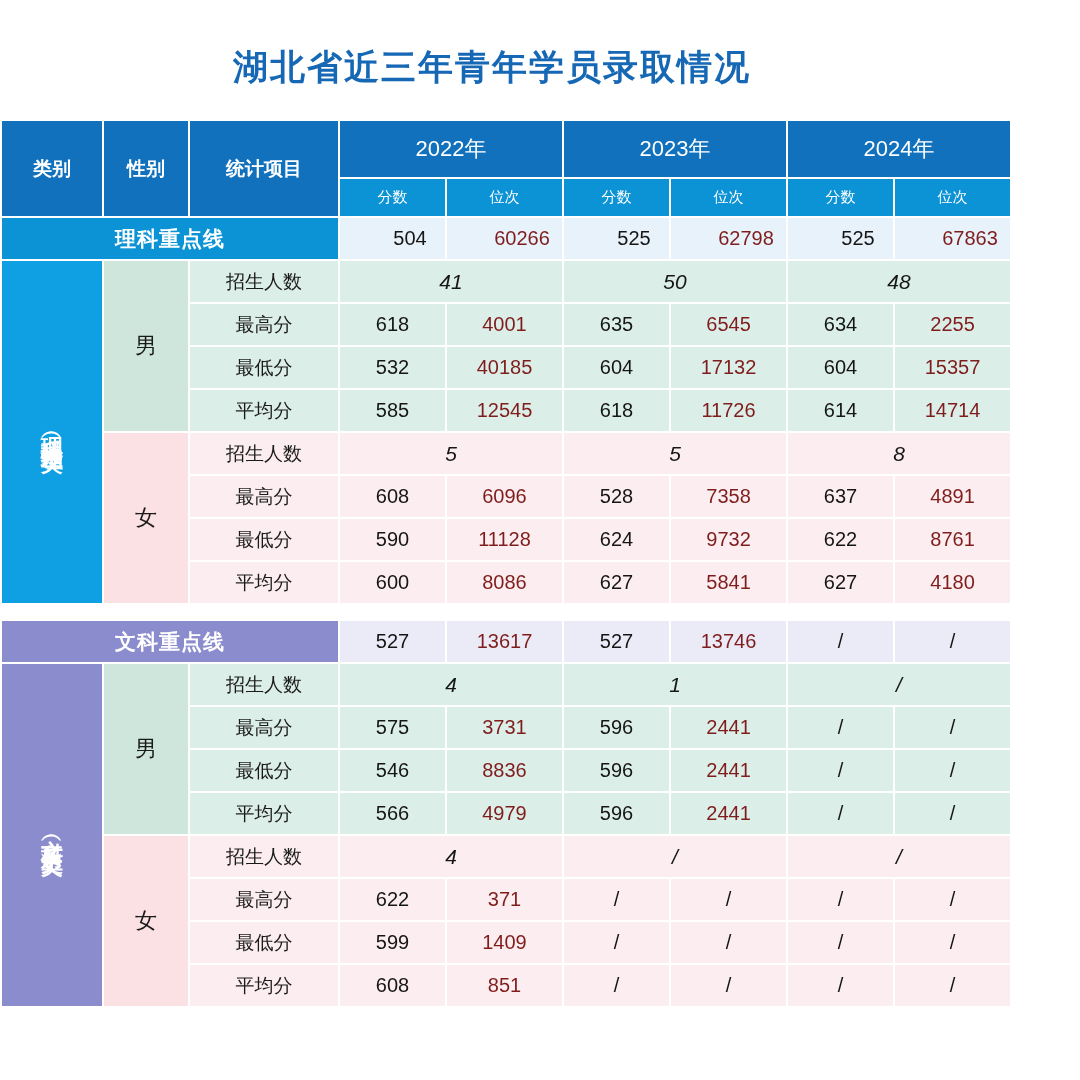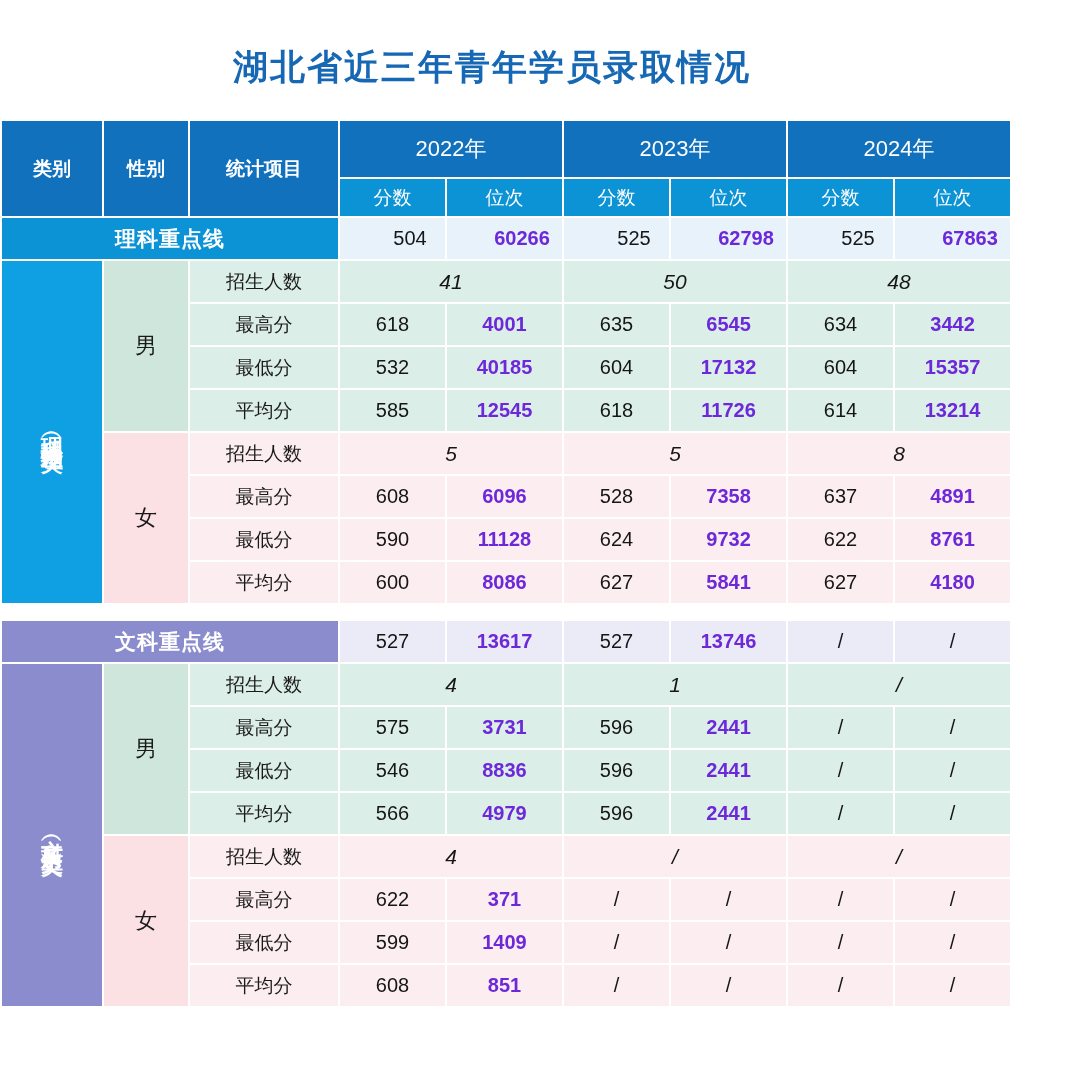--- a/index.html
+++ b/index.html
@@ -56,21 +56,21 @@
   .hdr-year {
     background: #1171bd;
     color: #ffffff;
     font-size: 22px;
     font-weight: normal;
     height: 56px;
   }
   .hdr-sub {
     background: #0b93d5;
     color: #ffffff;
-    font-size: 19px;
+    font-size: 15px;
     font-weight: normal;
     height: 37px;
   }
   
   .keyline-li {
     background: #0b93d5;
     color: #ffffff;
     font-size: 21px;
     font-weight: bold;
     letter-spacing: 1px;
@@ -131,22 +131,21 @@
     background: #dceee8;
   }
   .f-label {
     background: #fceef0;
     font-size: 19px;
   }
   .f-cell {
     background: #fceef0;
   }
   .num-red {
-    color: #6d28d9;
-    font-weight: bold;
+    color: #7f1d1d;
   }
   .num-dark {
     color: #161616;
   }
   .count {
     font-size: 21px;
     font-style: italic;
   }
   .gap-row td {
     height: 14px;
@@ -212,39 +211,39 @@
         <td class="m-cell count num-dark" colspan="2">50</td>
         <td class="m-cell count num-dark" colspan="2">48</td>
       </tr>
       <tr>
         <td class="m-label">最高分</td>
         <td class="m-cell num-dark">618</td>
         <td class="m-cell num-red">4001</td>
         <td class="m-cell num-dark">635</td>
         <td class="m-cell num-red">6545</td>
         <td class="m-cell num-dark">634</td>
-        <td class="m-cell num-red">3442</td>
+        <td class="m-cell num-red">2255</td>
       </tr>
       <tr>
         <td class="m-label">最低分</td>
         <td class="m-cell num-dark">532</td>
         <td class="m-cell num-red">40185</td>
         <td class="m-cell num-dark">604</td>
         <td class="m-cell num-red">17132</td>
         <td class="m-cell num-dark">604</td>
         <td class="m-cell num-red">15357</td>
       </tr>
       <tr>
         <td class="m-label">平均分</td>
         <td class="m-cell num-dark">585</td>
         <td class="m-cell num-red">12545</td>
         <td class="m-cell num-dark">618</td>
         <td class="m-cell num-red">11726</td>
         <td class="m-cell num-dark">614</td>
-        <td class="m-cell num-red">13214</td>
+        <td class="m-cell num-red">14714</td>
       </tr>
 
       <tr>
         <td class="gender-f" rowspan="4">女</td>
         <td class="f-label">招生人数</td>
         <td class="f-cell count num-dark" colspan="2">5</td>
         <td class="f-cell count num-dark" colspan="2">5</td>
         <td class="f-cell count num-dark" colspan="2">8</td>
       </tr>
       <tr>

